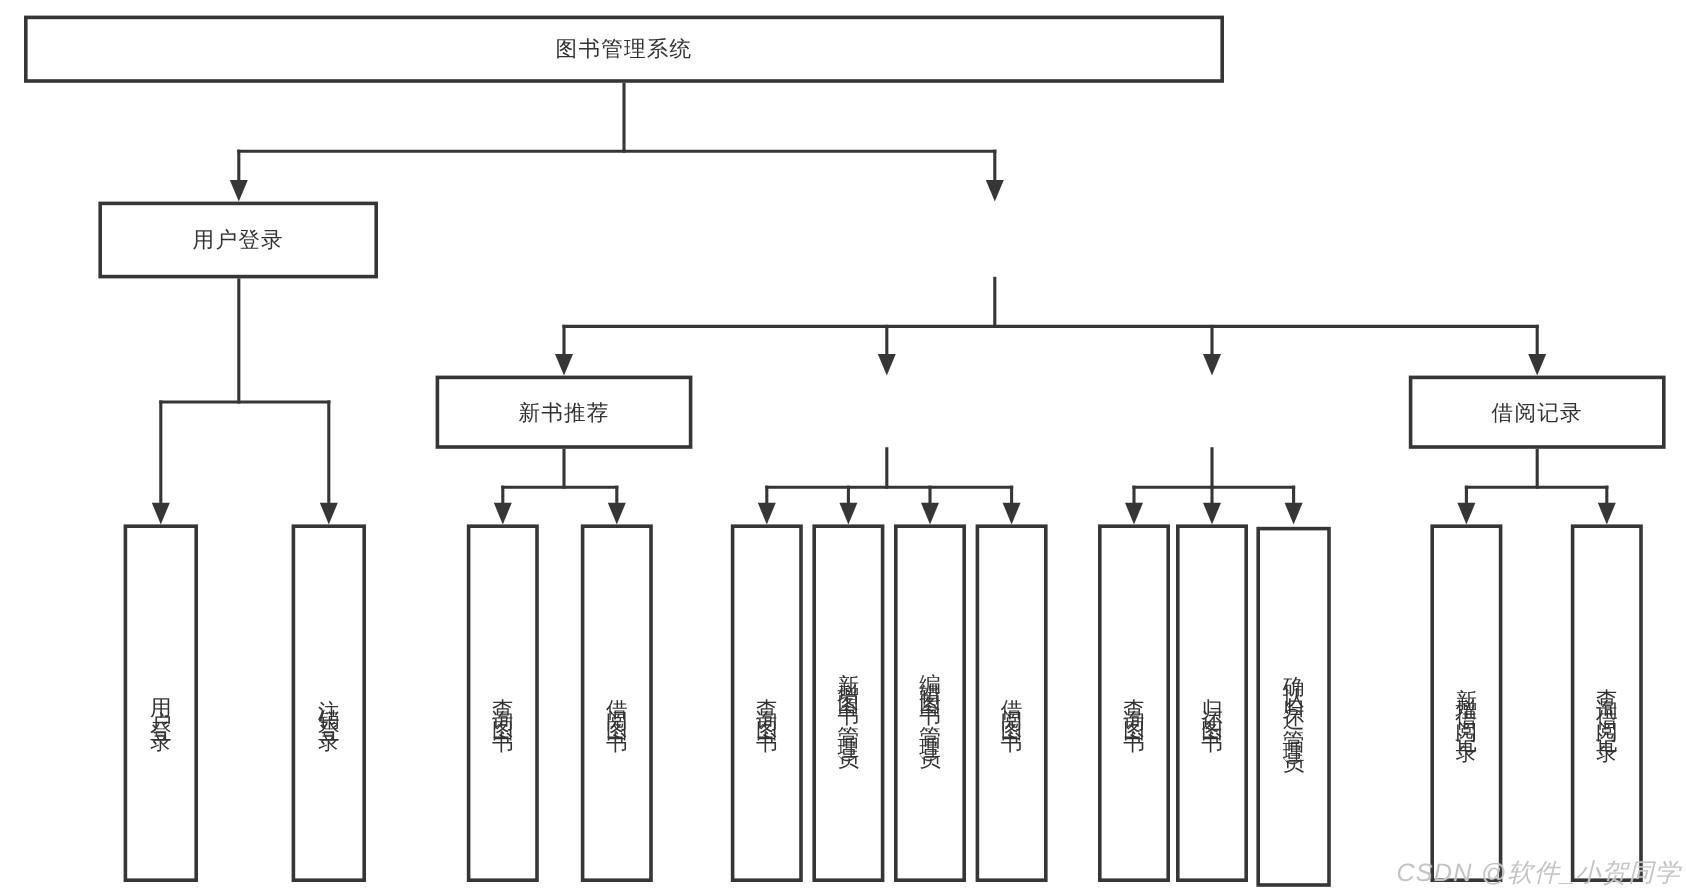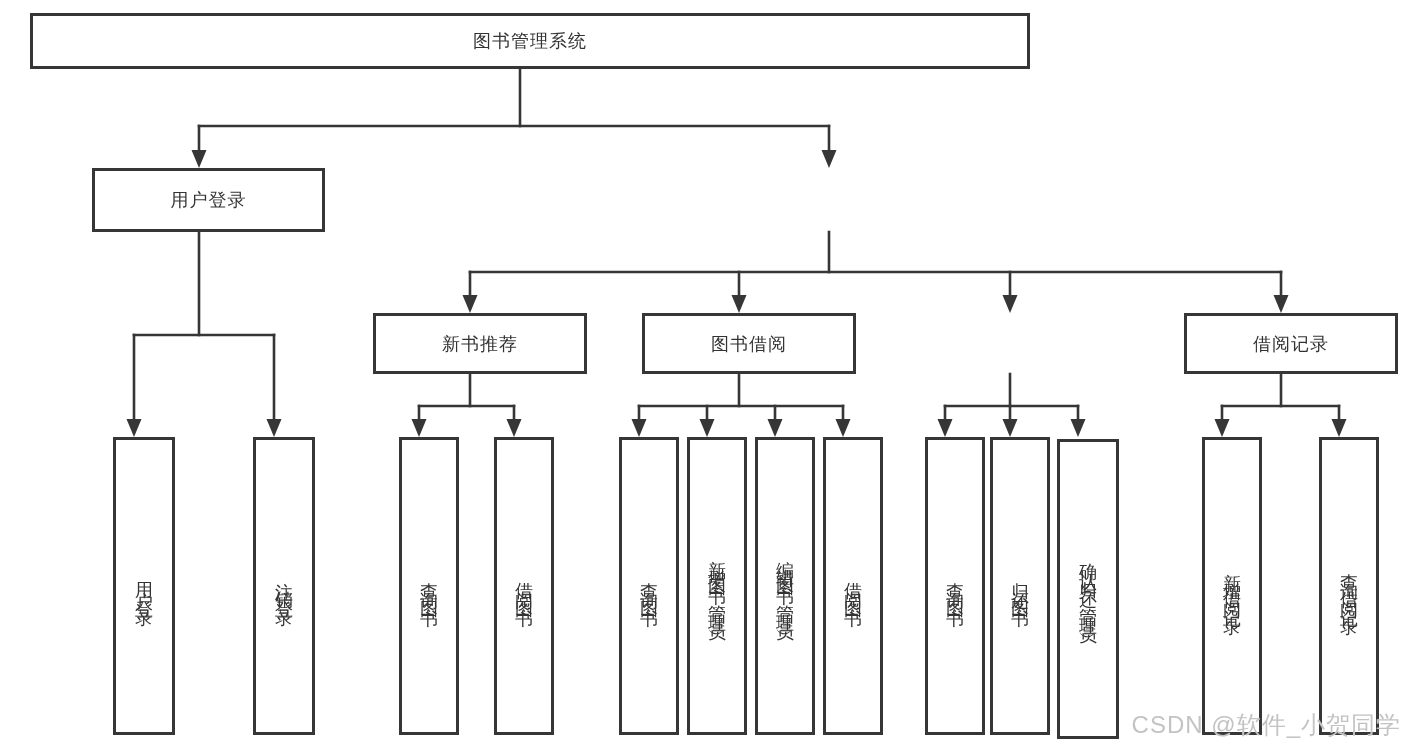--- a/index.html
+++ b/index.html
@@ -19,44 +19,44 @@
   #canvas{position:relative;width:1405px;height:747px;background:var(--bg);}
   #connectors{position:absolute;left:0;top:0;z-index:1;}
   .node{
     position:absolute;
     box-sizing:border-box;
     border:3px solid var(--line);
     background:var(--box-bg);
     display:flex;align-items:center;justify-content:center;
     color:var(--text);
     z-index:2;
-    margin-left:10px;
   }
   .node.lvl span{
     font-size:18px;
     letter-spacing:1px;
     white-space:nowrap;
   }
   .node.leaf span{
     writing-mode:vertical-rl;
     text-orientation:mixed;
     font-size:18px;
     letter-spacing:9px;
     line-height:1;
   }
   #watermark{
     position:absolute;
     right:4px;
     bottom:6px;
     z-index:3;
-    font-size:24px;
+    font-size:21px;
     letter-spacing:1px;
     color:var(--watermark);
     text-shadow:0 0 1px rgba(255,255,255,0.6);
     white-space:nowrap;
+    font-style:italic;
   }
 </style>
 </head>
 <body>
 
 <div id="canvas">
 
   <svg id="connectors" width="1405" height="747" viewBox="0 0 1405 747">
       <line x1="520" y1="69" x2="520" y2="126" stroke="#363636" stroke-width="2.6" stroke-linecap="square"></line>
       <line x1="199" y1="126" x2="829" y2="126" stroke="#363636" stroke-width="2.6" stroke-linecap="square"></line>
@@ -116,23 +116,20 @@
     <span>图书管理系统</span>
   </div>
 
   <div class="node lvl" style="left:82px;top:168px;width:233px;height:64px">
     <span>用户登录</span>
   </div>
 
   <div class="node lvl" style="left:363px;top:313px;width:214px;height:61px">
     <span>新书推荐</span>
   </div>
-  <div class="node lvl" style="left:632px;top:313px;width:214px;height:61px">
-    <span>图书借阅</span>
-  </div>
   <div class="node lvl" style="left:1174px;top:313px;width:214px;height:61px">
     <span>借阅记录</span>
   </div>
 
   <div class="node leaf" style="left:103px;top:437px;width:62px;height:298px">
     <span>用户登录</span>
   </div>
   <div class="node leaf" style="left:243px;top:437px;width:62px;height:298px">
     <span>注销登录</span>
   </div>

